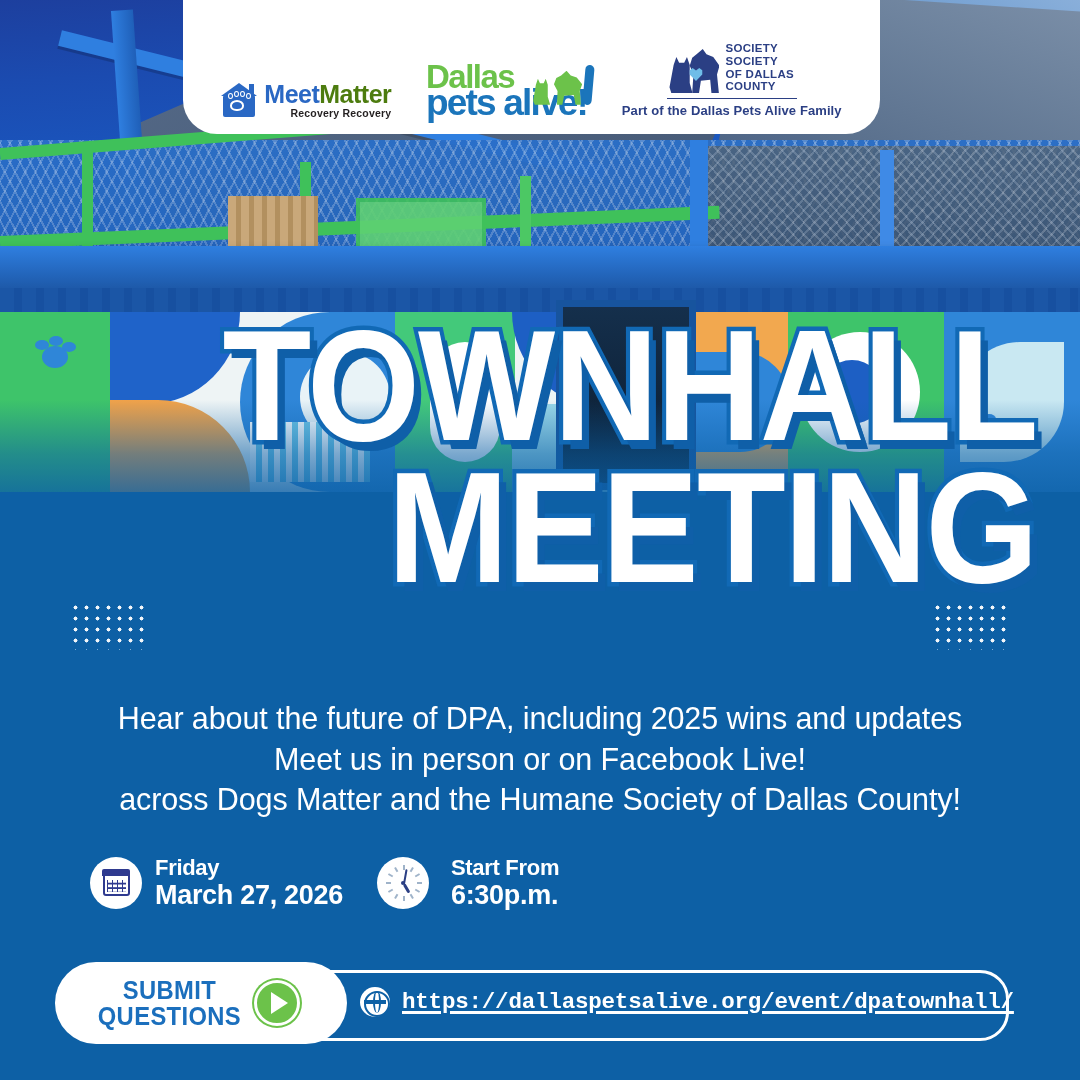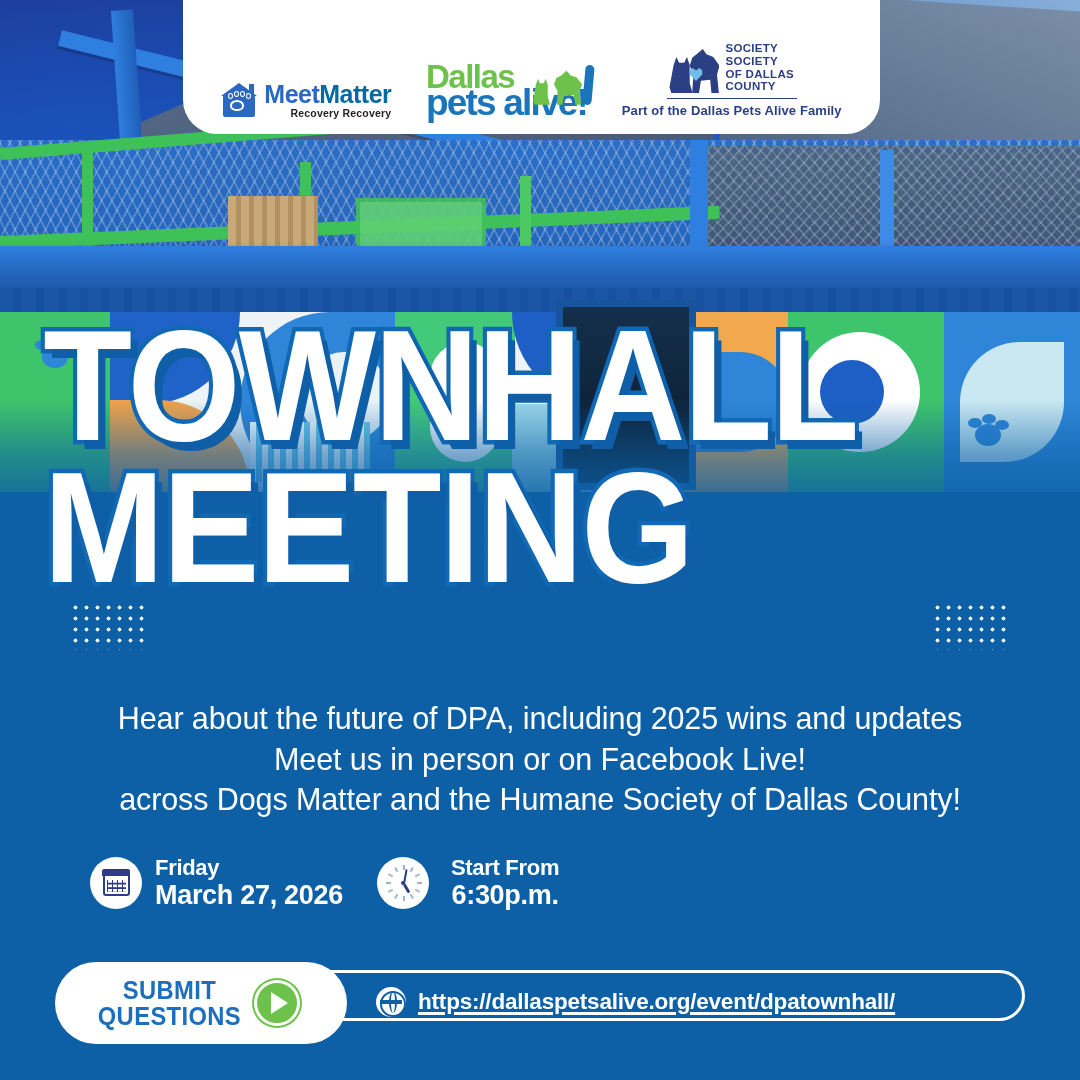--- a/index.html
+++ b/index.html
@@ -160,21 +160,21 @@
   .dm-house .chim { position:absolute; right:3px; top:1px; width:5px; height:10px; background:#2a68c4; }
   .dm-house .pawmark {
     position:absolute; left:9px; top:17px; width:14px; height:11px;
     border:2px solid #fff; border-radius:50% 50% 45% 45%;
   }
   .dm-house .toe { position:absolute; width:5px; height:6px; border:1.6px solid #fff; border-radius:50%; top:10px; }
   .dm-house .t1{left:7px;} .dm-house .t2{left:13px; top:8px;} .dm-house .t3{left:19px; top:8px;} .dm-house .t4{left:25px;}
   .dm-text { line-height:1; }
   .dm-main { font-size:25px; font-weight:bold; letter-spacing:-.5px; }
   .dm-main .a { color:#2a68c4; }
-  .dm-main .b { color:#0369a1; }
+  .dm-main .b { color:#4d7c0f; }
   .dm-sub { font-size:10.5px; font-weight:bold; color:#231f20; text-align:right; letter-spacing:.2px; margin-top:1px; }
 
   
   .dpa { flex-direction:column; align-items:flex-start; line-height:.82; position:relative; }
   .dpa-row1 { display:flex; align-items:flex-end; gap:4px; }
   .dpa-dallas { font-size:33px; font-weight:bold; color:#6cc24a; letter-spacing:-1.5px; position:relative; }
   .dpa-row2 { font-size:37px; font-weight:bold; color:#1b75bb; letter-spacing:-1.8px; margin-top:-2px; }
   .dpa-pets { position:absolute; right:-6px; top:2px; display:flex; align-items:flex-end; gap:2px; }
   .dpa-cat {
     width:17px;height:26px;background:#6cc24a;
@@ -200,21 +200,21 @@
   }
   .hs-heart {
     position:absolute; left:19px; bottom:12px; width:15px; height:15px; background:#6fbde8;
     clip-path:polygon(50% 100%,8% 56%,8% 28%,28% 14%,50% 30%,72% 14%,92% 28%,92% 56%);
   }
   .hs-words { line-height:1.1; font-size:11.5px; font-weight:bold; color:#2b3f84; letter-spacing:.3px; }
   .hs-rule { width:130px; height:1px; background:#2b3f84; margin:3px 0 2px; }
   .hs-sub { font-size:13px; font-weight:bold; color:#2b3f84; letter-spacing:.1px; }
 
   
-  .headline { position:absolute; left:0; top:318px; width:1080px; text-align:left; z-index:5; }
+  .headline { position:absolute; left:0; top:318px; width:1080px; text-align:right; z-index:5; }
   .hl-line {
     font-family:"Liberation Sans", sans-serif;
     font-weight:bold; color:#ffffff; line-height:.86;
     -webkit-text-stroke:9px #1169b5;
     paint-order:stroke fill;
     text-shadow:8px 9px 0 #0f5fa8;
     letter-spacing:-2px;
     transform:scaleX(.92);
   }
   .hl-1 { font-size:158px; }
@@ -244,21 +244,21 @@
   }
   .detail { display:flex; align-items:center; gap:13px; }
   .d-date { margin-right:34px; }
   .d-time { margin-right:24px;gap:22px; }
   .d-ico {
     width:52px; height:52px; border-radius:50%; background:#ffffff; flex:0 0 52px;
     display:flex; align-items:center; justify-content:center; position:relative;
   }
   .d-txt { color:#fff; font-weight:bold; line-height:1.12; letter-spacing:-.3px; }
   .d-l1 { font-size:22px; }
-  .d-l2 { font-size:27px;text-align:center; }
+  .d-l2 { font-size:27px; }
   
   .cal { width:27px; height:26px; border:2.6px solid #2f3a8f; border-radius:3px; position:relative; background:#fff; }
   .cal:before { content:""; position:absolute; left:-2.6px; right:-2.6px; top:-2.6px; height:7px; background:#2f3a8f; border-radius:2px 2px 0 0; }
   .cal .grid {
     position:absolute; left:2px; right:2px; top:8px; bottom:2px;
     background-image:
       linear-gradient(90deg,#2f3a8f 1.4px, transparent 1.4px),
       linear-gradient(0deg,#2f3a8f 1.4px, transparent 1.4px);
     background-size:5px 4.5px;
   }
@@ -269,22 +269,22 @@
   .clock .mm { position:absolute; left:50%; top:6px; width:2px; height:15px; background:#2b3f84; transform-origin:bottom center; transform:rotate(10deg); border-radius:2px; }
   .clock .pin { position:absolute; left:50%; top:50%; width:4px; height:4px; margin:-2px 0 0 -2px; border-radius:50%; background:#2b3f84; }
   
   .pinico { width:23px; height:31px; background:#1b69b2; position:relative;
     clip-path:polygon(50% 100%, 12% 55%, 0% 33%, 8% 12%, 30% 0%, 70% 0%, 92% 12%, 100% 33%, 88% 55%); }
   .pinico:after { content:""; position:absolute; left:50%; top:9px; width:9px; height:9px; margin-left:-4.5px; border-radius:50%; background:#fff; }
 
   
   .cta { position:absolute; left:55px; top:962px; width:970px; height:82px; z-index:6; }
   .url-bar {
-    position:absolute; left:240px; top:8px; width:730px; height:51px;
-    border:3px solid #ffffff; border-radius:29px;
+    position:absolute; left:224px; top:8px; width:730px; height:71px;
+    border:3px solid #ffffff; border-radius:29px;font-family:Liberation Mono, monospace;
   }
   .url-inner {
     position:absolute; left:78px; top:0; right:18px; height:58px;
     display:flex; align-items:center; gap:12px;
   }
   .globe { width:30px; height:30px; border-radius:50%; background:#fff; position:relative; flex:0 0 30px; }
   .globe:before {
     content:""; position:absolute; left:4px; top:4px; width:22px; height:22px; border-radius:50%;
     border:2px solid #0d60a5;
   }

